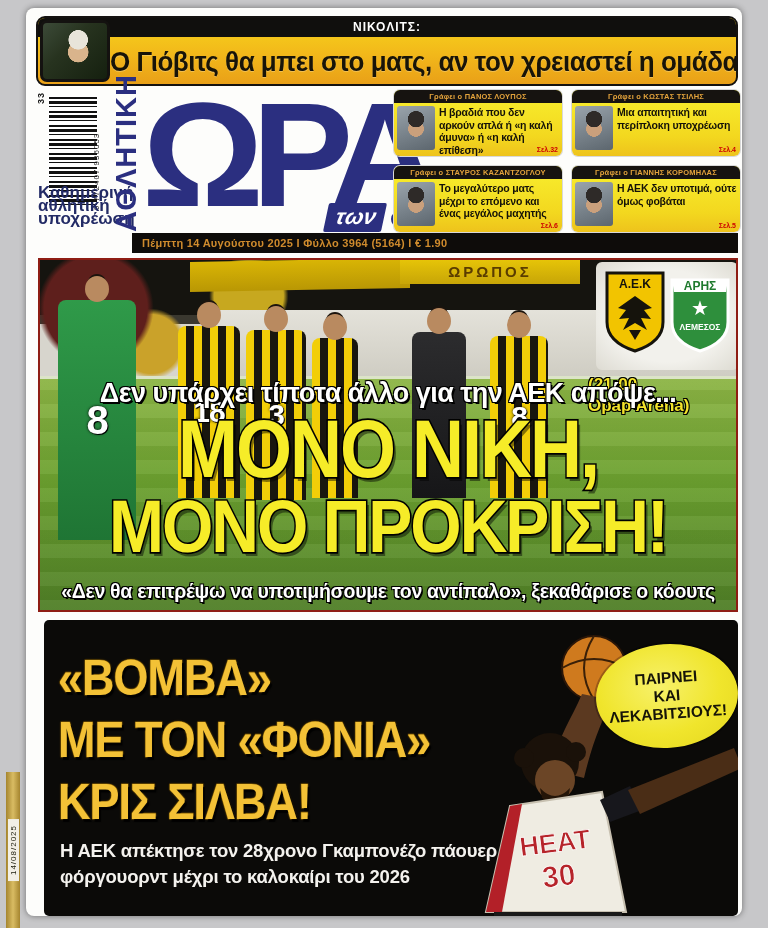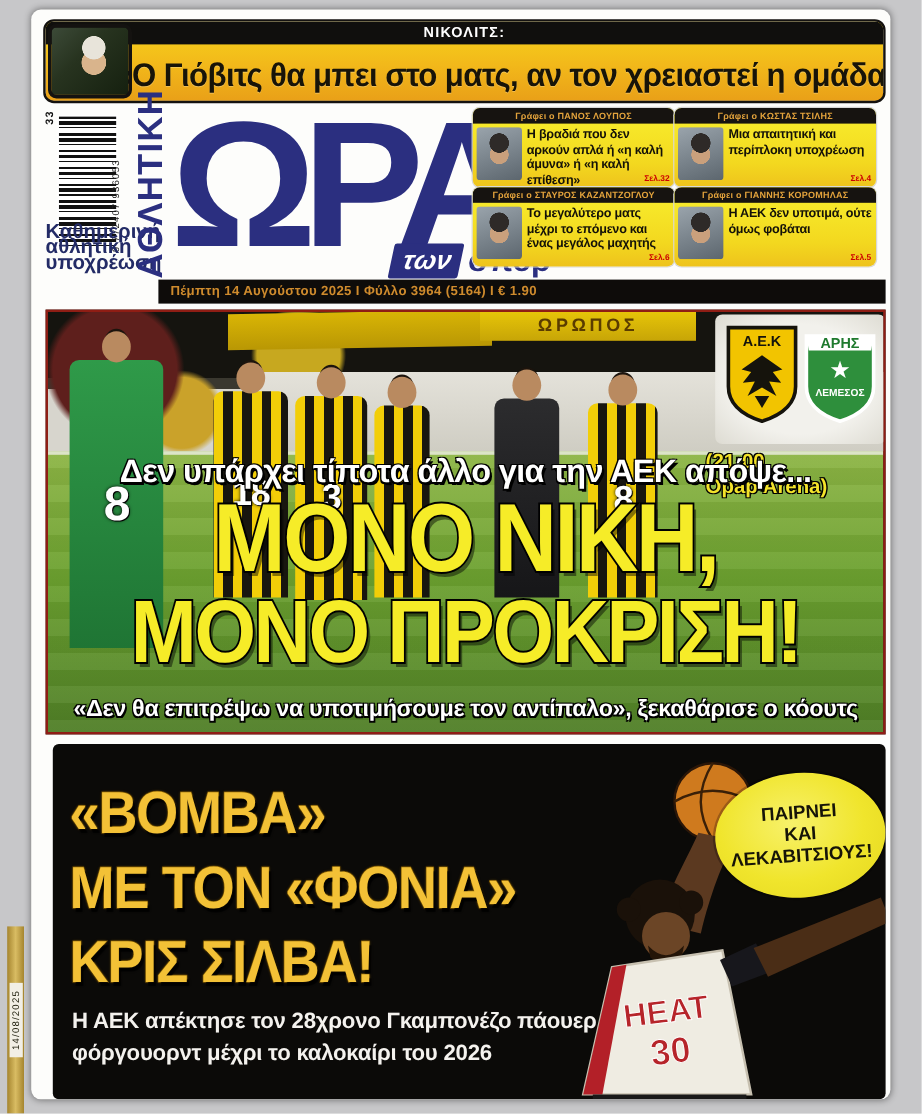--- a/index.html
+++ b/index.html
@@ -69,21 +69,21 @@
     transform:scaleY(0.98);
   }
   .brand-sub{left:300px;top:192px;height:34px;display:flex;align-items:center;}
   .brand-sub .twn{
     background:#2b2f80;color:#fff;font-style:italic;font-weight:bold;font-size:22px;
     padding:1px 8px 2px 10px;transform:skewX(-12deg);border-radius:2px;
   }
   .brand-sub .spr{color:#2b2f80;font-weight:bold;font-size:26px;margin-left:6px;}
   
   .teasers{left:368px;top:82px;width:346px;height:142px;display:grid;
-    grid-template-columns:168px 168px;grid-template-rows:66px 66px;gap:0;}
+    grid-template-columns:168px 168px;grid-template-rows:66px 66px;gap:10px;}
   .teaser{
     position:relative;border-radius:6px;overflow:hidden;
     background:linear-gradient(180deg,#f8ef2e 0%,#f3d81f 70%,#eec31c 100%);
     box-shadow:0 0 0 1px #d8d8d8;
   }
   .teaser .thead{
     position:absolute;left:0;top:0;width:100%;height:13px;background:#161310;
     color:#e3a33c;font-size:7.5px;font-weight:bold;line-height:13px;text-align:center;letter-spacing:.2px;
     white-space:nowrap;overflow:hidden;
   }

